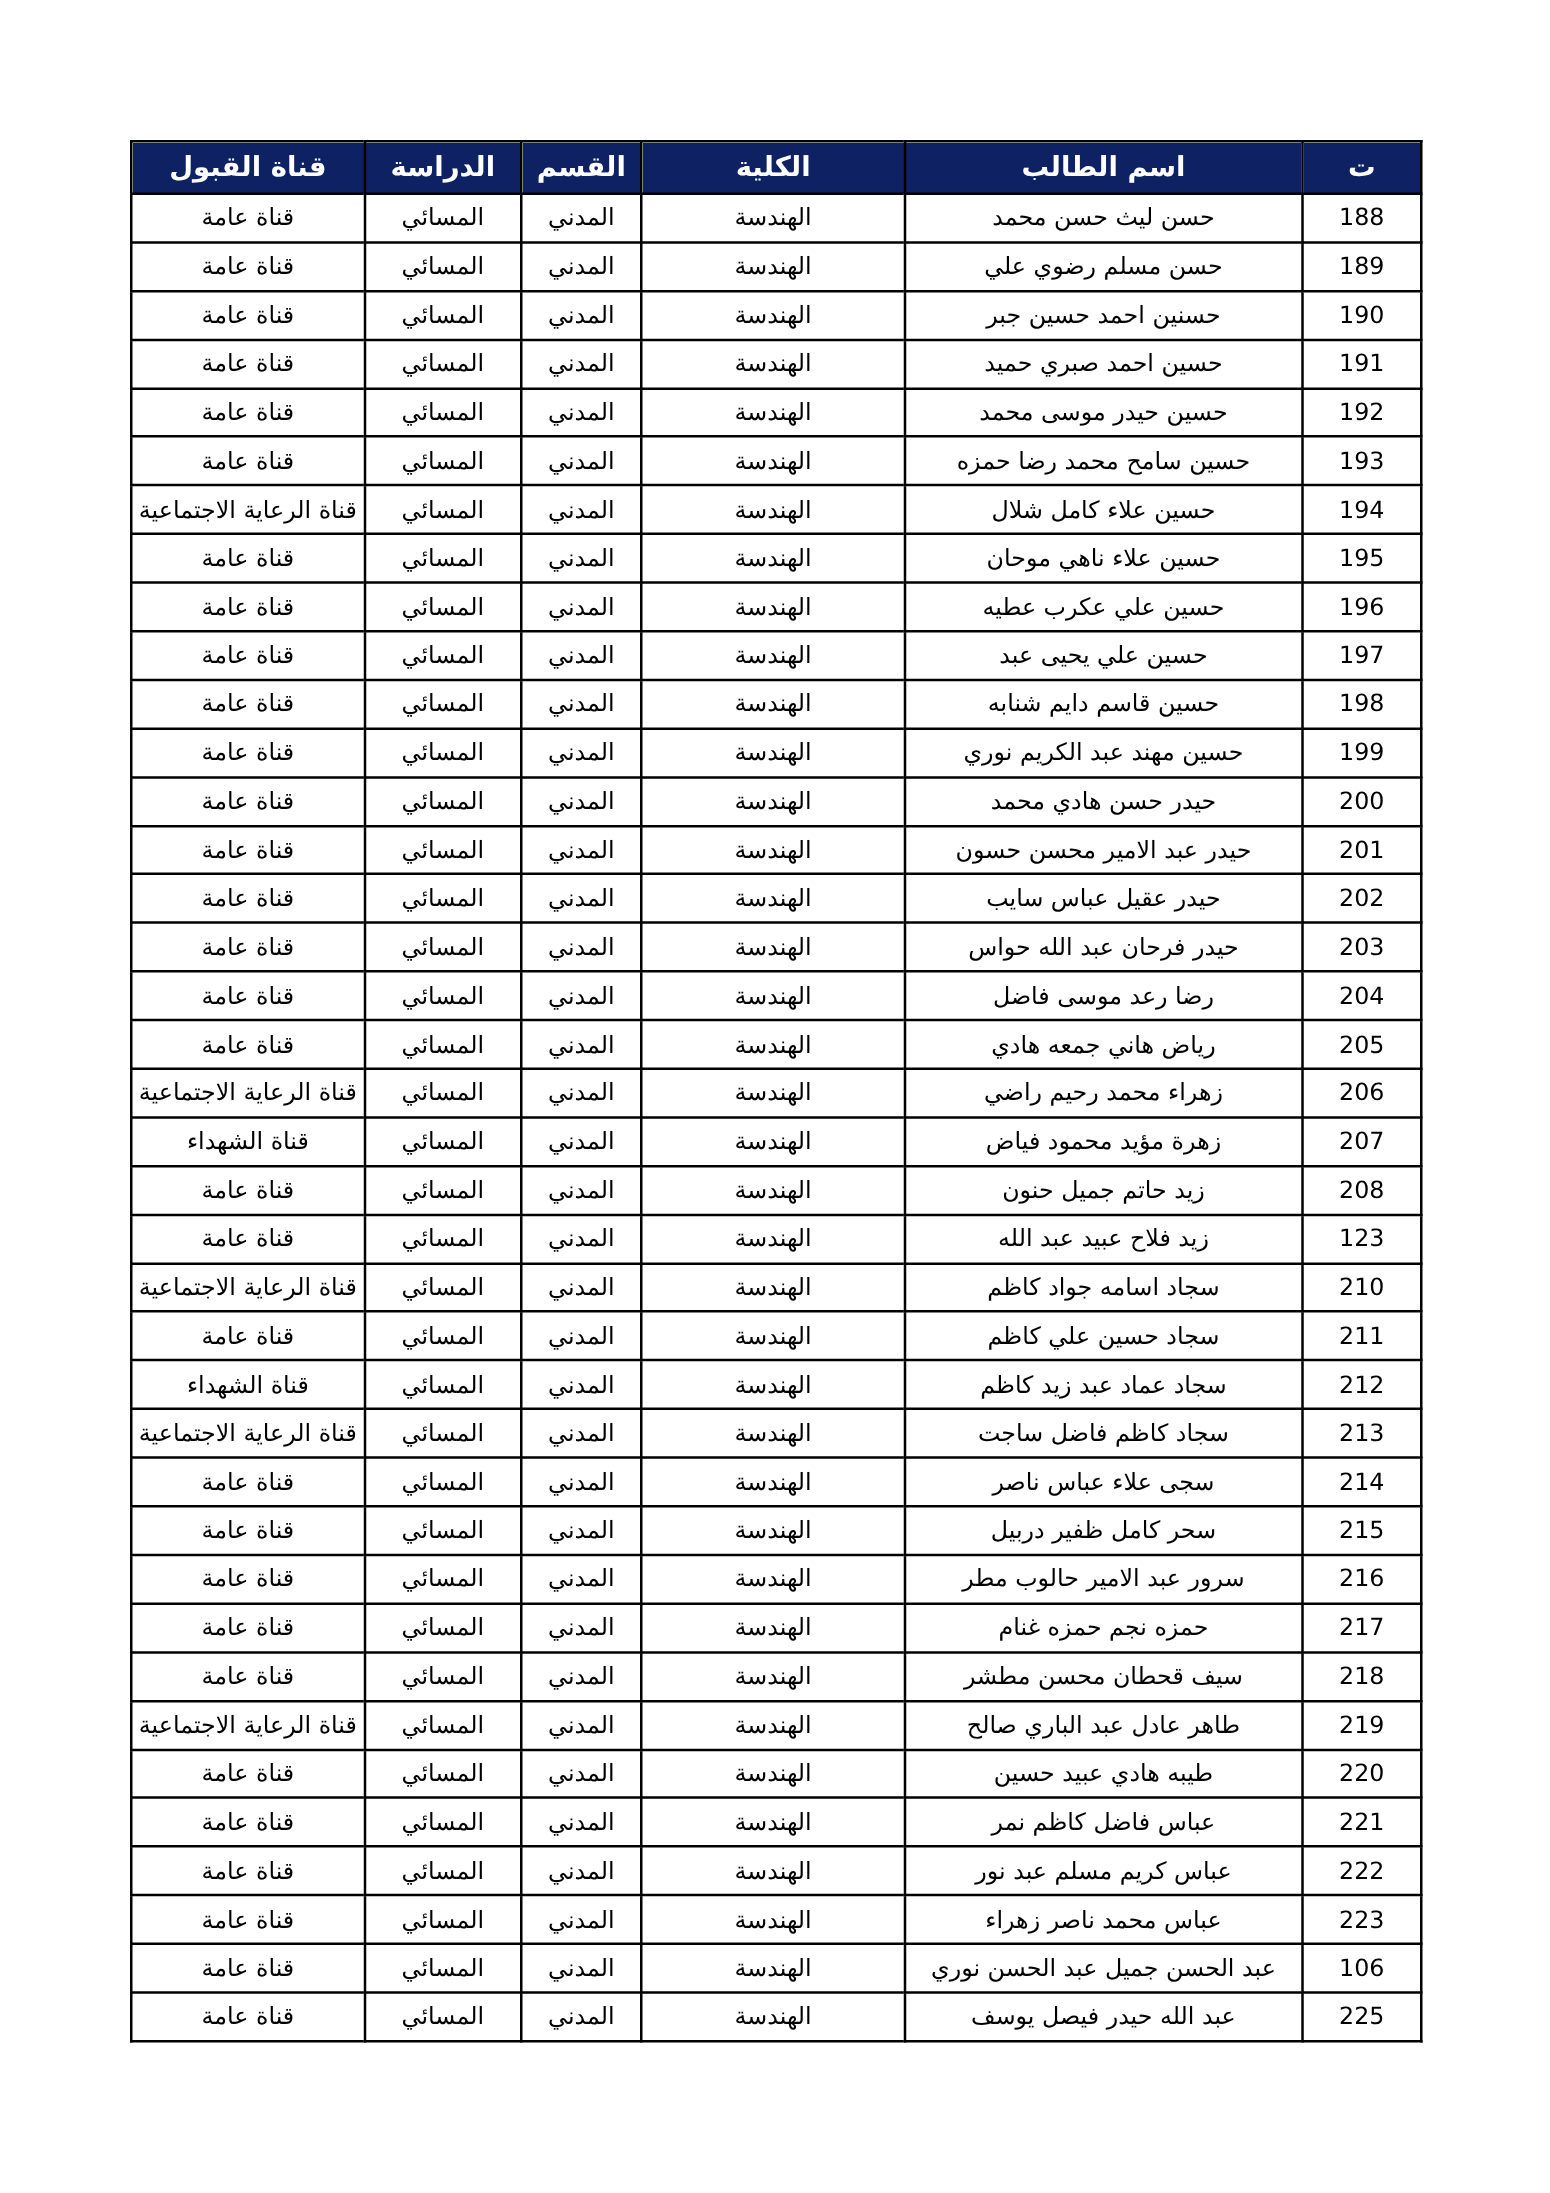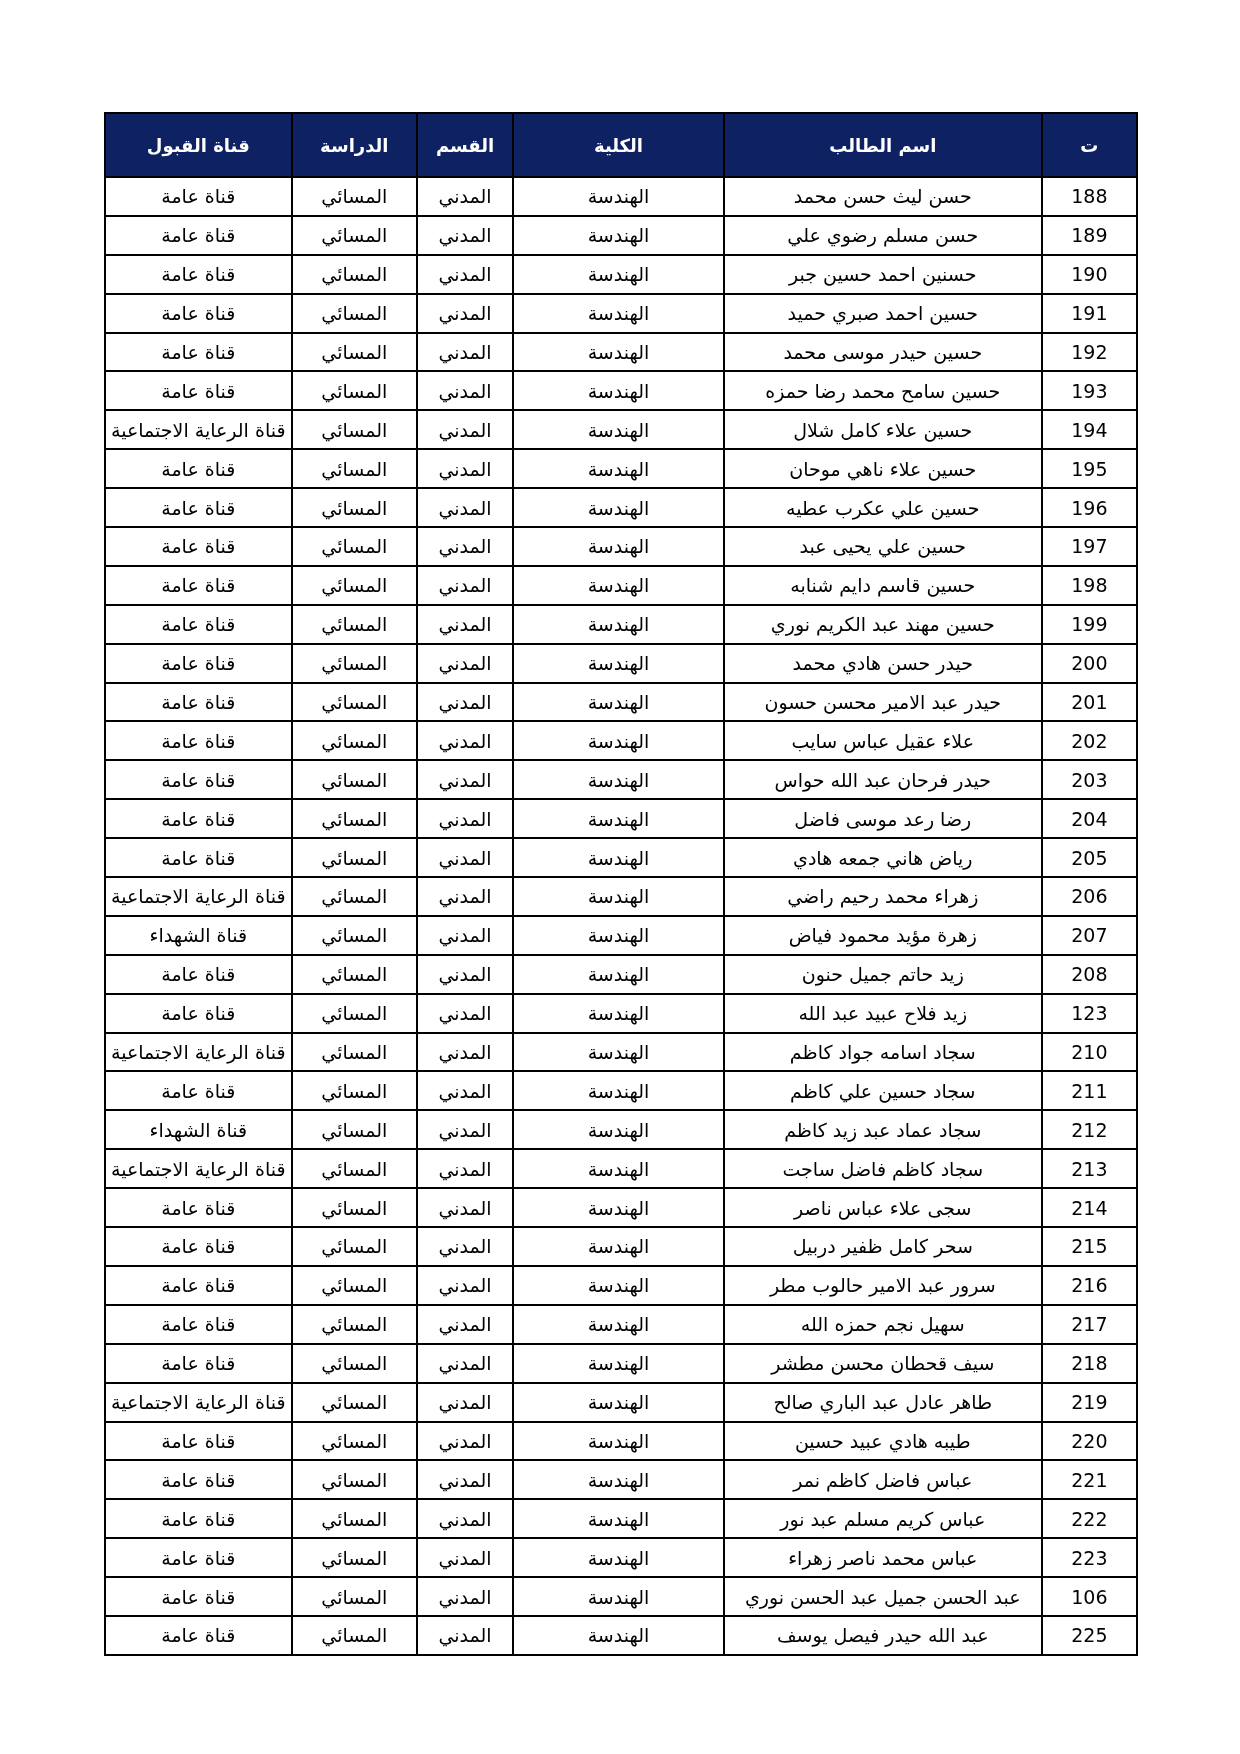--- a/index.html
+++ b/index.html
@@ -20,21 +20,21 @@
     border-collapse:collapse;table-layout:fixed;width:1034px;
     direction:rtl;
   }
   table.roster th,table.roster td{
     border:2px solid var(--border);
     text-align:center;vertical-align:middle;
     overflow:hidden;white-space:nowrap;
   }
   table.roster thead th{
     background:var(--header-bg);color:var(--header-text);
-    font-size:18px;font-weight:bold;height:40px;padding:11px 4px;
+    font-size:22px;font-weight:bold;height:40px;padding:0 4px;
   }
   table.roster td{
     color:var(--body-text);font-size:19px;height:36.9px;padding:0 5px;
     background:#ffffff;
   }
   td.cell-serial{font-size:20px;}
   td.cell-channel{font-size:16.5px;margin-left:36px;}
   td.cell-college,td.cell-department,td.cell-study{font-size:18.5px;}
 </style>
 </head>
@@ -168,21 +168,21 @@
         <tr>
           <td class="cell-serial">201</td>
           <td class="cell-name">حيدر عبد الامير محسن حسون</td>
           <td class="cell-college">الهندسة</td>
           <td class="cell-department">المدني</td>
           <td class="cell-study">المسائي</td>
           <td class="cell-channel">قناة عامة</td>
         </tr>
         <tr>
           <td class="cell-serial">202</td>
-          <td class="cell-name">علاء عقيل عباس سايب</td>
+          <td class="cell-name">حيدر عقيل عباس سايب</td>
           <td class="cell-college">الهندسة</td>
           <td class="cell-department">المدني</td>
           <td class="cell-study">المسائي</td>
           <td class="cell-channel">قناة عامة</td>
         </tr>
         <tr>
           <td class="cell-serial">203</td>
           <td class="cell-name">حيدر فرحان عبد الله حواس</td>
           <td class="cell-college">الهندسة</td>
           <td class="cell-department">المدني</td>
@@ -288,21 +288,21 @@
         <tr>
           <td class="cell-serial">216</td>
           <td class="cell-name">سرور عبد الامير حالوب مطر</td>
           <td class="cell-college">الهندسة</td>
           <td class="cell-department">المدني</td>
           <td class="cell-study">المسائي</td>
           <td class="cell-channel">قناة عامة</td>
         </tr>
         <tr>
           <td class="cell-serial">217</td>
-          <td class="cell-name">سهيل نجم حمزه الله</td>
+          <td class="cell-name">حمزه نجم حمزه غنام</td>
           <td class="cell-college">الهندسة</td>
           <td class="cell-department">المدني</td>
           <td class="cell-study">المسائي</td>
           <td class="cell-channel">قناة عامة</td>
         </tr>
         <tr>
           <td class="cell-serial">218</td>
           <td class="cell-name">سيف قحطان محسن مطشر</td>
           <td class="cell-college">الهندسة</td>
           <td class="cell-department">المدني</td>

